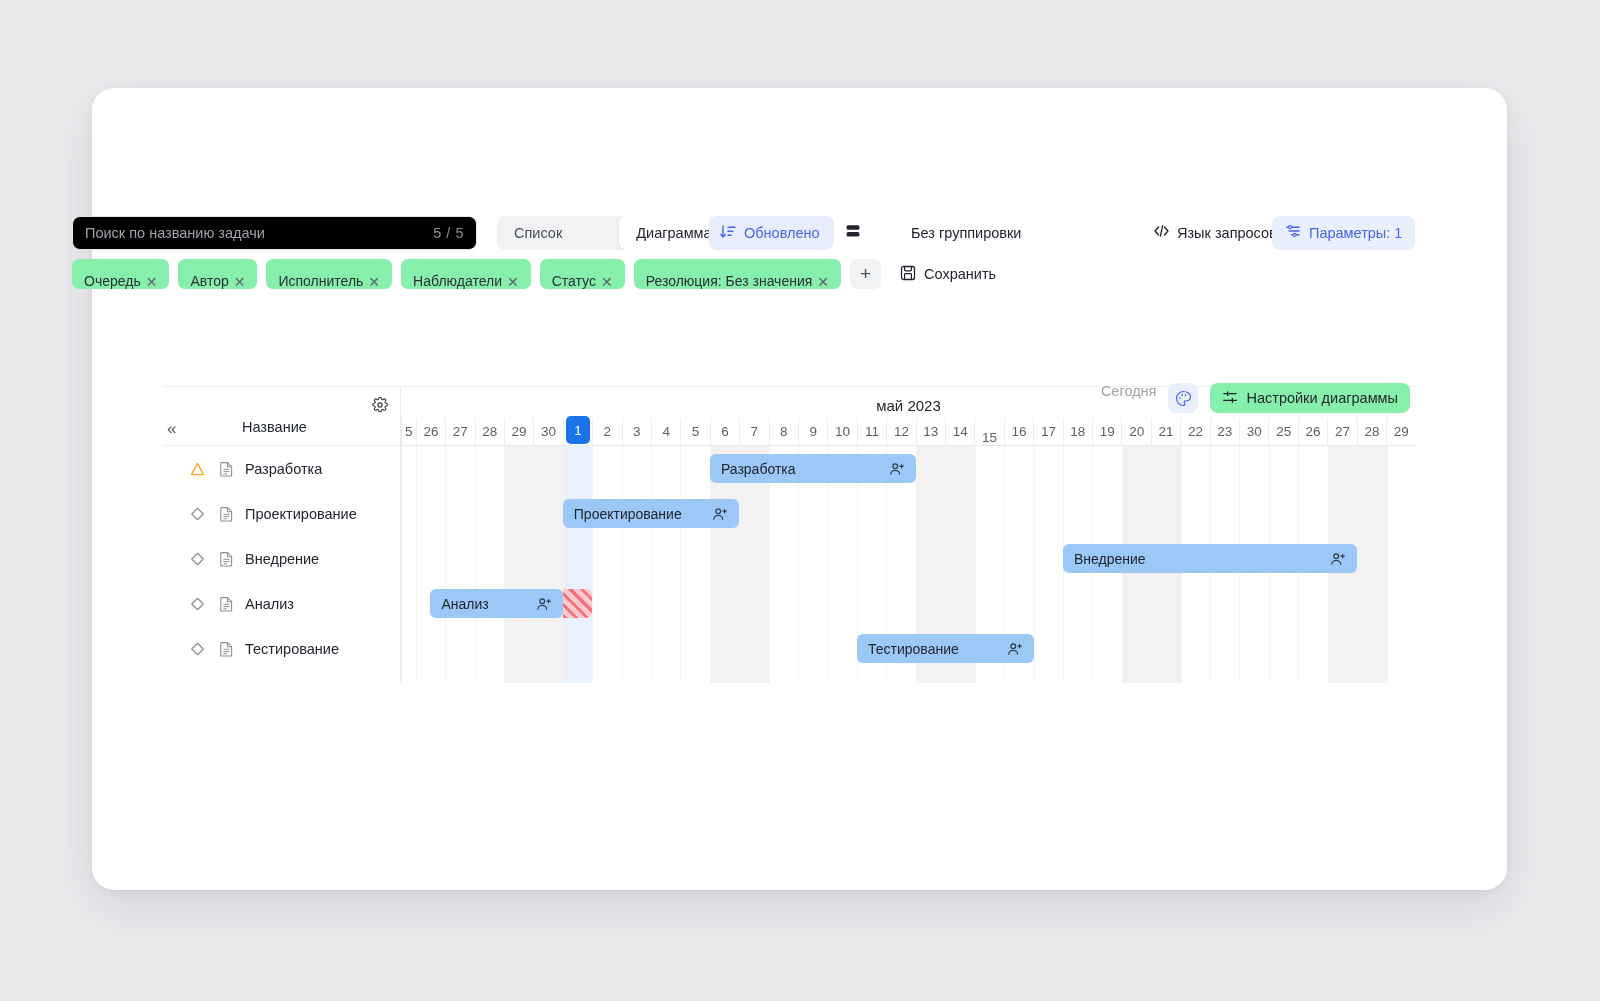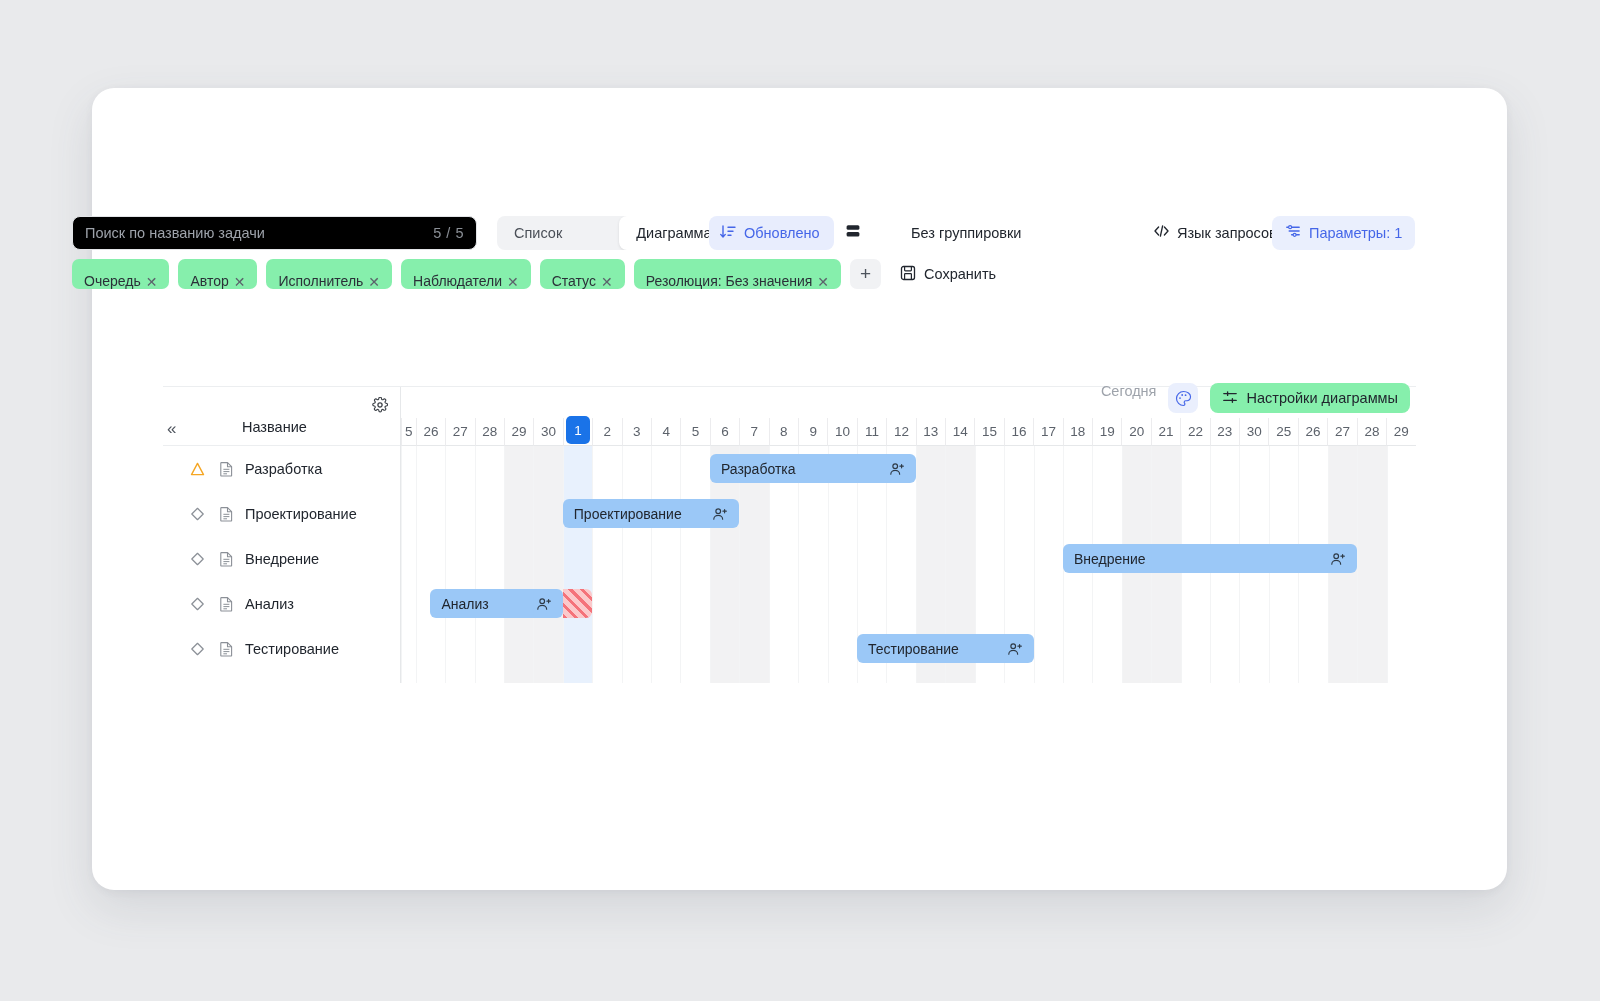--- a/index.html
+++ b/index.html
@@ -362,20 +362,23 @@
   <path d="M4.4 8.3h6M4.4 10.6h6M4.4 12.8h3.6" stroke="#8b9097" stroke-width="1"></path>
               </svg>
             </span>
             <span class="tname">Тестирование</span>
           </div>
         </div>
     </div>
 
     <div id="tl">
       <div id="tl-head">
+        <div id="month-wrap">
+          <div class="month">май 2023</div>
+        </div>
         <div id="days">
             <div class="day" style="width: 14.7101px;">
               <span>5</span>
             </div>
             <div class="day" style="width: 29.4203px;">
               <span>26</span>
             </div>
             <div class="day" style="width: 29.4203px;">
               <span>27</span>
             </div>
@@ -423,21 +426,21 @@
             </div>
             <div class="day" style="width: 29.4203px;">
               <span>12</span>
             </div>
             <div class="day" style="width: 29.4203px;">
               <span>13</span>
             </div>
             <div class="day" style="width: 29.4203px;">
               <span>14</span>
             </div>
-            <div class="day" style="width: 29.4203px;">
+            <div class="day" style="width: 29.4203px; align-items: flex-end;">
               <span>15</span>
             </div>
             <div class="day" style="width: 29.4203px;">
               <span>16</span>
             </div>
             <div class="day" style="width: 29.4203px;">
               <span>17</span>
             </div>
             <div class="day" style="width: 29.4203px;">
               <span>18</span>

